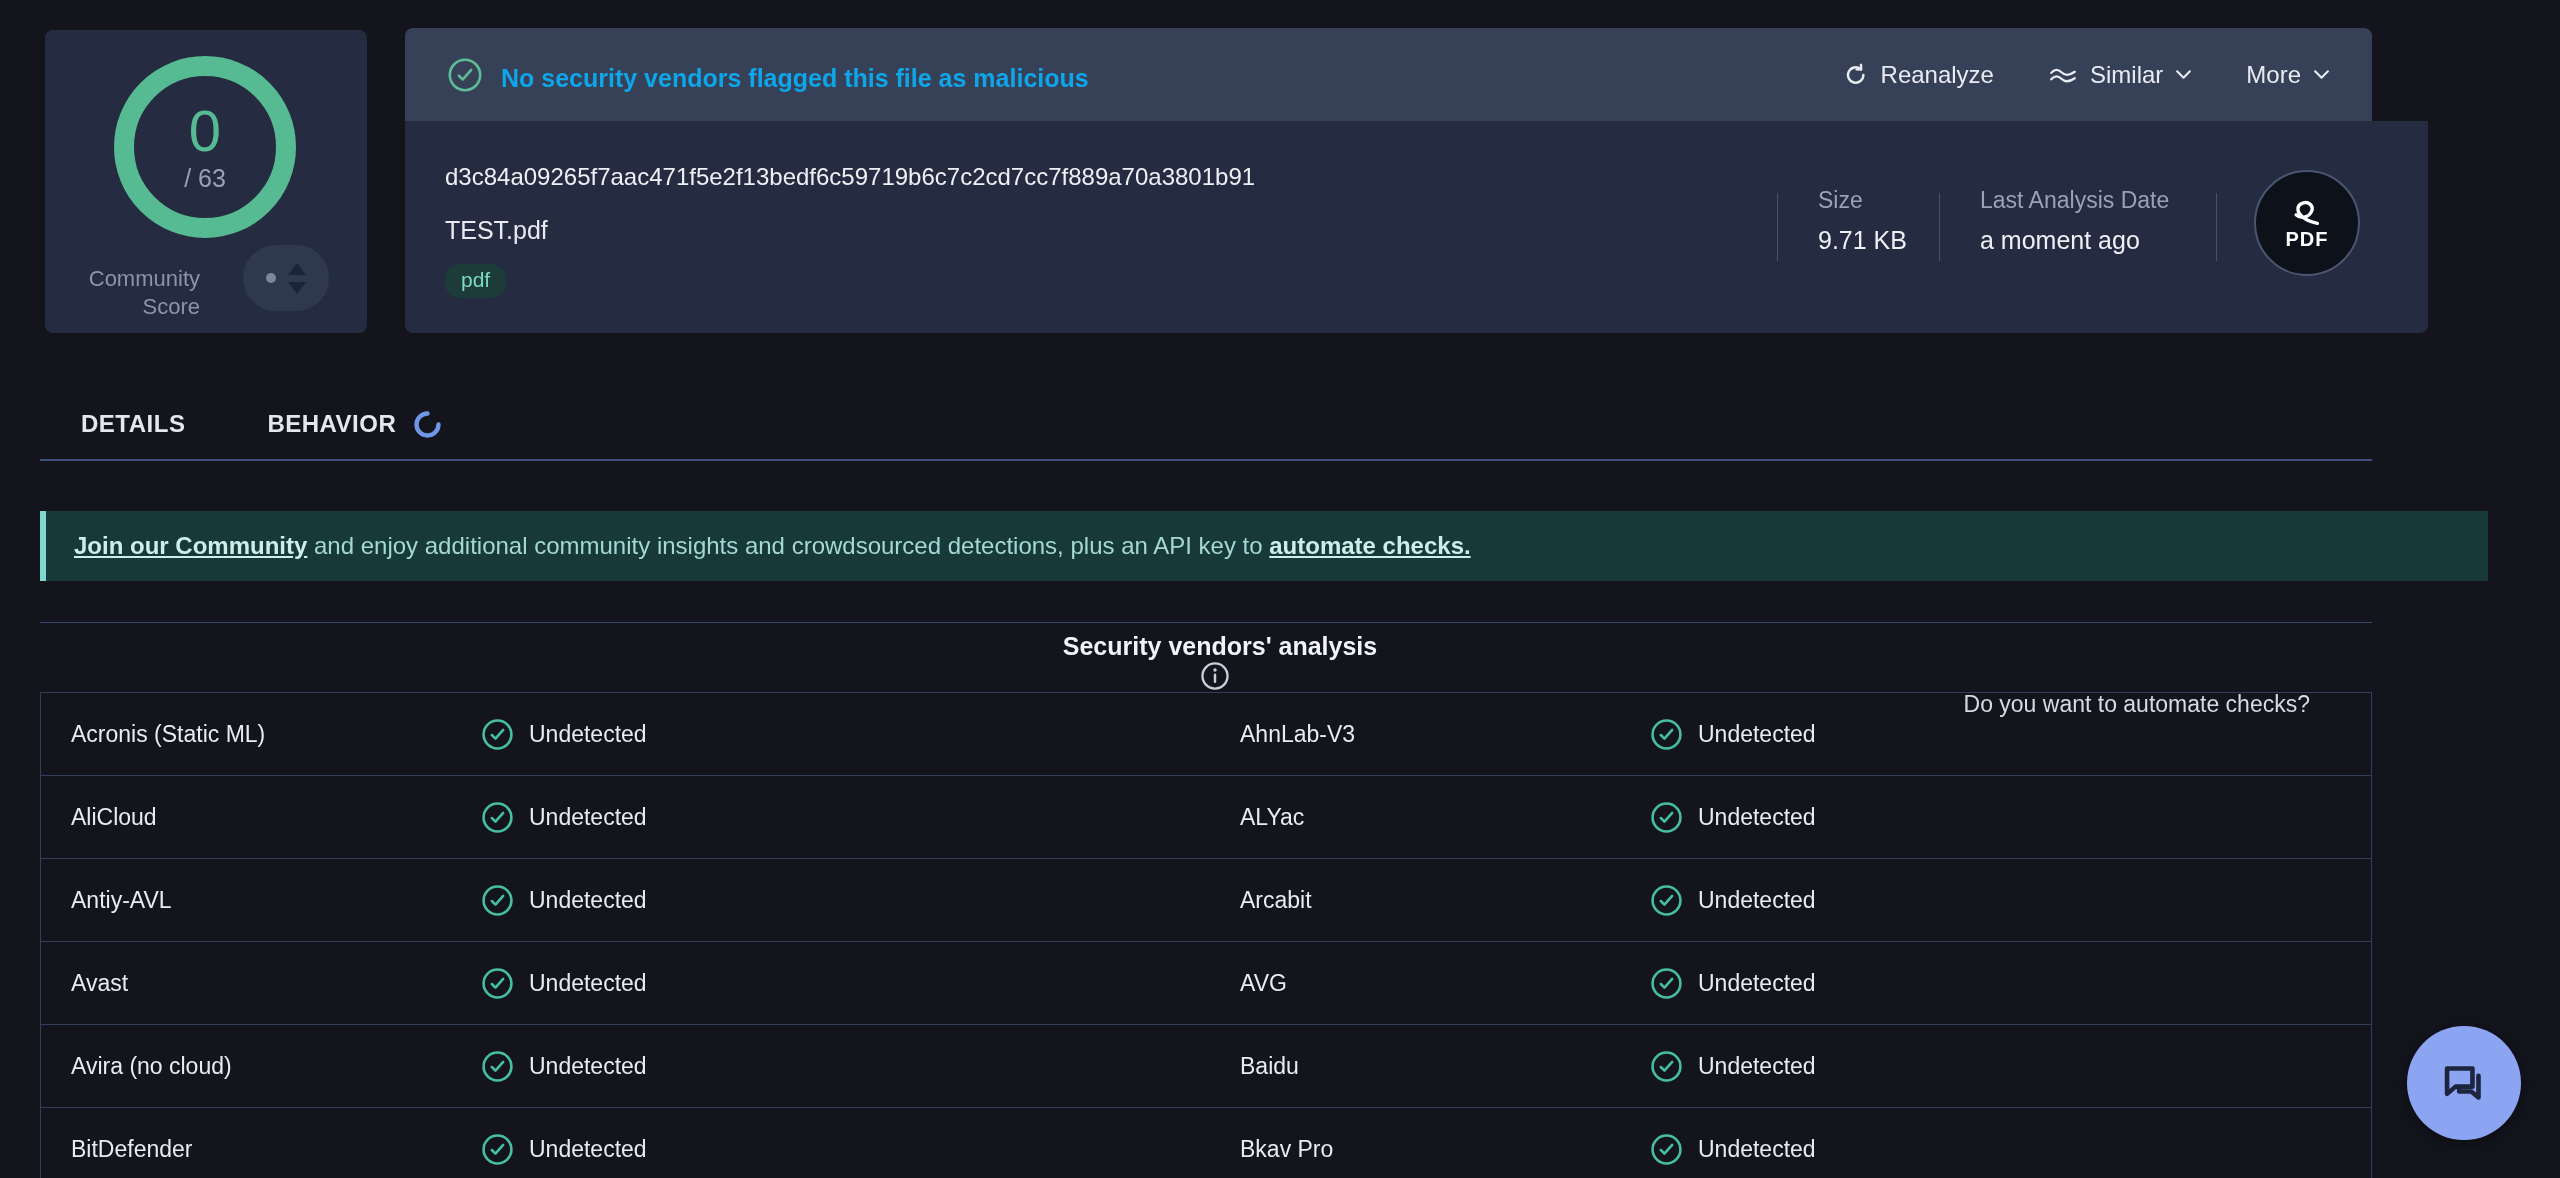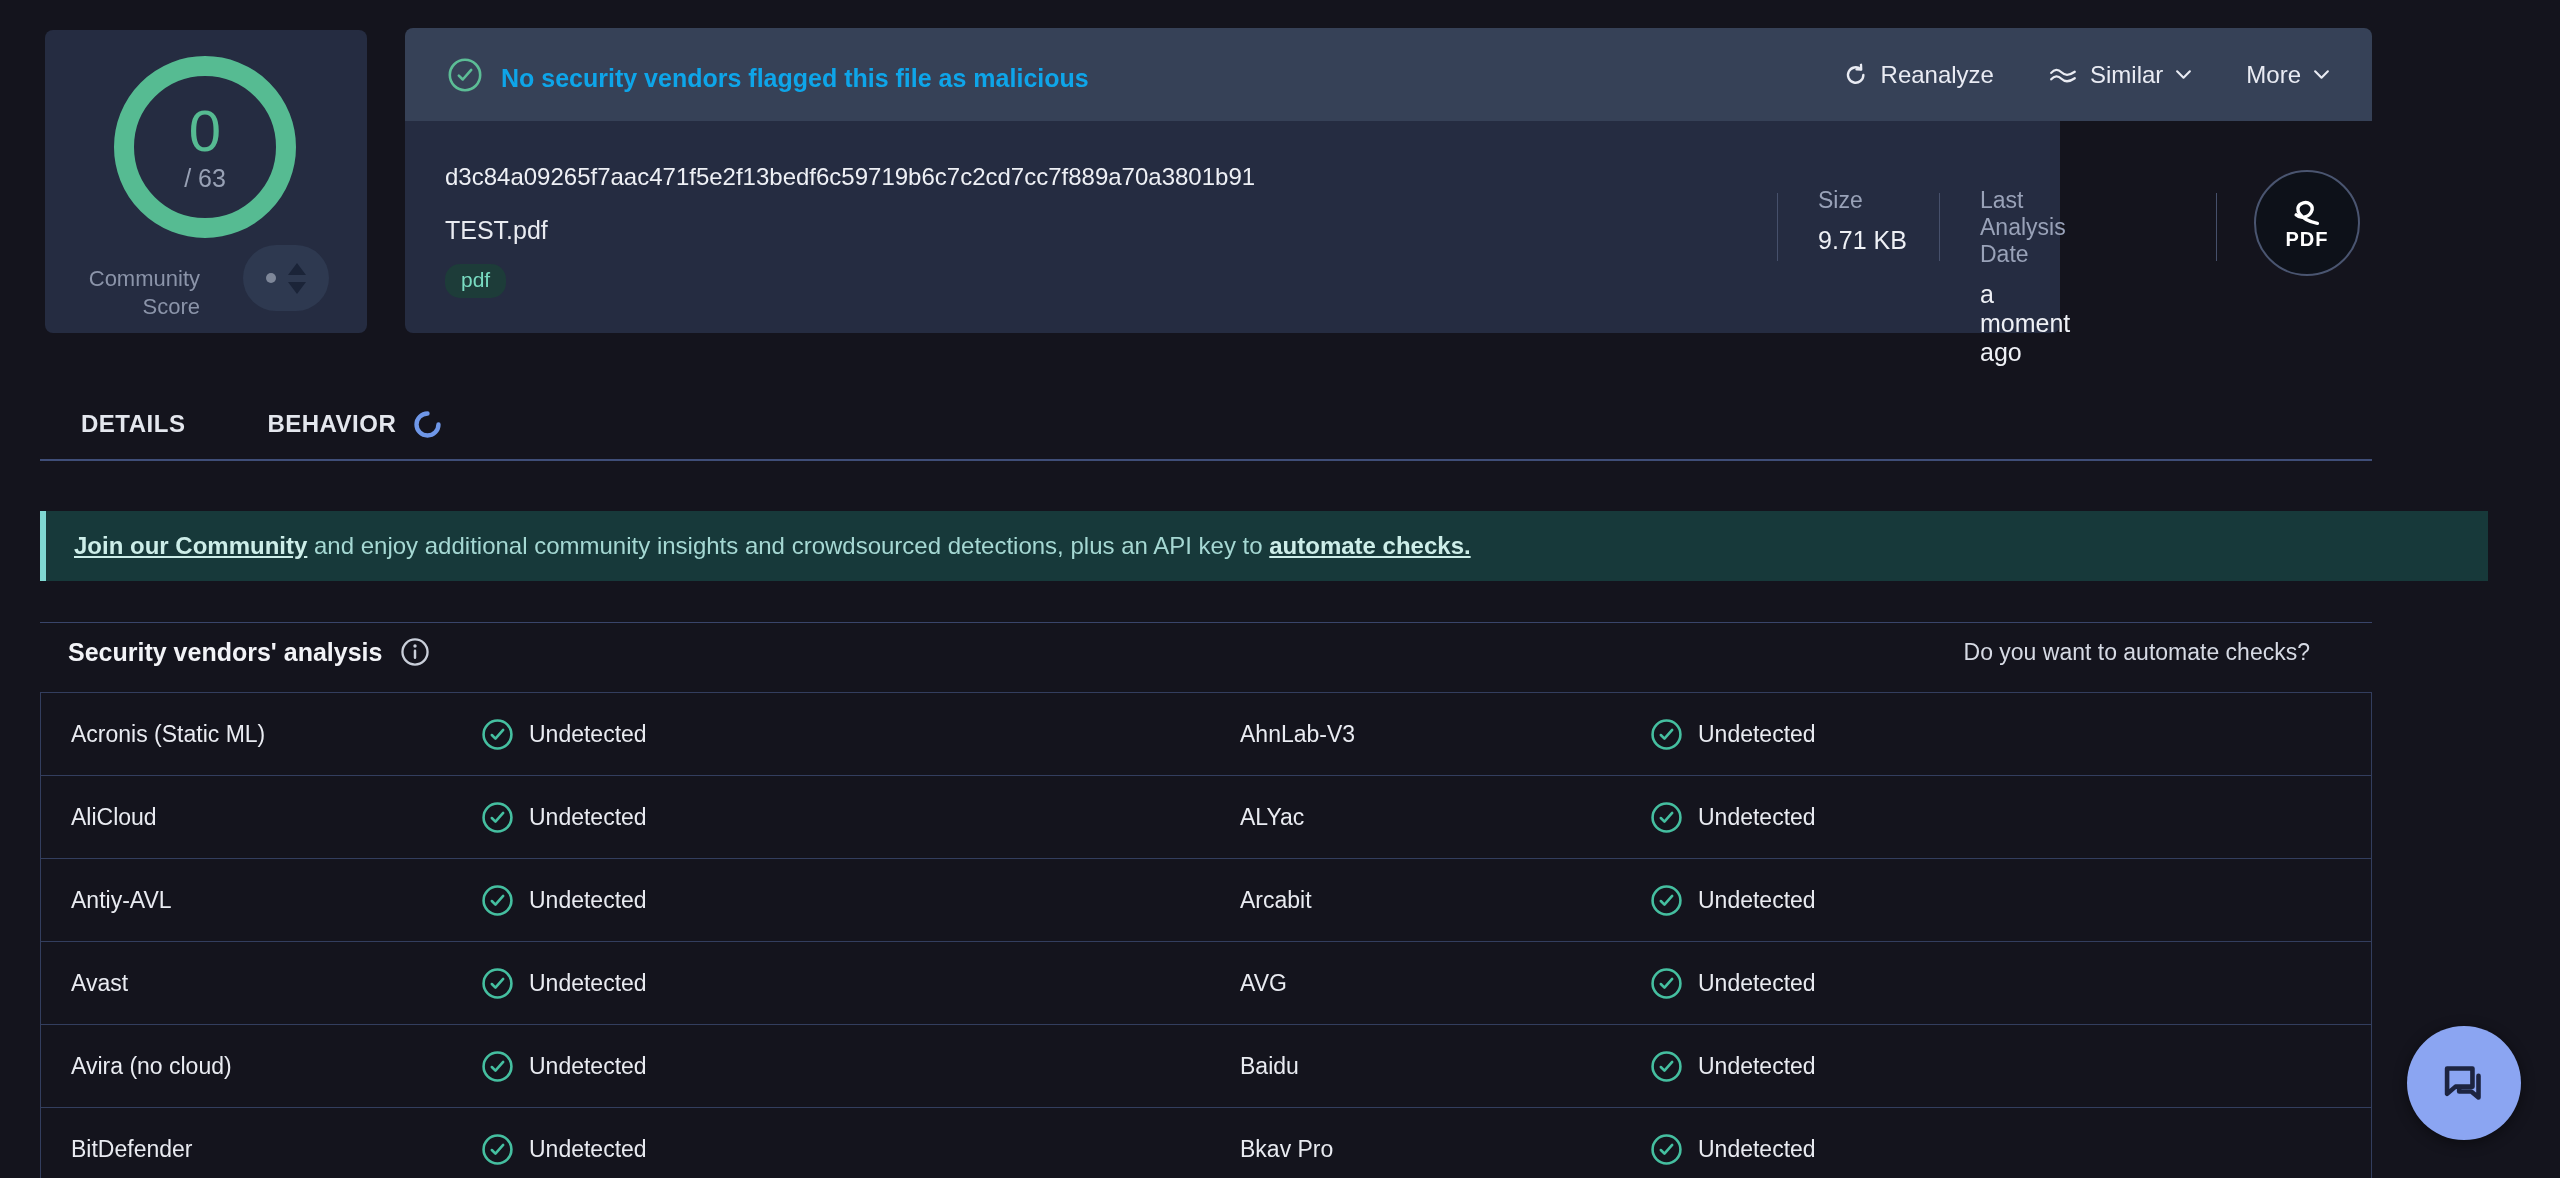--- a/index.html
+++ b/index.html
@@ -33,21 +33,21 @@
   .vt-header { position:absolute; left:405px; top:28px; width:1967px; height:93px;
     background:#364157; border-radius:8px 8px 0 0; display:flex; align-items:center;
     padding:0 42px; }
   .status-msg { display:flex; align-items:flex-end; gap:18px;
     color:#0ea5e9; font-size:25px; font-weight:700; }
   .header-actions { margin-left:auto; display:flex; align-items:center; gap:54px;
     font-size:24px; color:#e9ebf3; }
   .action { display:flex; align-items:center; gap:12px; cursor:pointer; white-space:nowrap; }
 
   
-  .file-card { position:absolute; left:405px; top:121px; width:1655px; height:212px;
+  .file-card { position:absolute; left:405px; top:121px; width:2023px; height:212px;
     background:#252c41; border-radius:0 0 8px 8px; }
   .file-hash { position:absolute; left:40px; top:42px; font-size:24px; color:#eef0f5; }
   .file-name { position:absolute; left:40px; top:95px; font-size:25px; color:#e9ebf1; }
   .file-tag { position:absolute; left:40px; top:143px; background:#1d3c39; color:#79dcc2;
     font-size:21px; padding:4px 16px 6px; border-radius:15px; }
   .meta-divider { position:absolute; top:72px; width:1px; height:68px; background:#46506b; }
   .meta-block { position:absolute; top:66px; }
   .meta-label { font-size:23px; color:#99a2b8; }
   .meta-value { font-size:25px; color:#eef0f5; margin-top:12px; }
   .pdf-badge { position:absolute; left:1849px; top:49px; width:106px; height:106px;
@@ -69,21 +69,21 @@
   
   .banner { position:absolute; left:40px; top:511px; width:2448px; height:70px;
     background:#17393a; border-left:6px solid #7fd8d2; display:flex; align-items:center;
     padding-left:28px; font-size:24px; color:#a5d8d3; }
   .banner a { color:#cdeee9; font-weight:700; text-decoration:underline; cursor:pointer; }
 
   .section-sep { position:absolute; left:40px; top:622px; width:2332px; height:1px; background:#39456a; }
 
   
   .analysis-header { position:absolute; left:40px; top:632px; width:2332px; height:40px;
-    display:flex; align-items:center; }
+    display:flex; align-items:center;flex-direction:column; }
   .analysis-title { margin-left:28px; font-size:25px; font-weight:700; color:#f2f3f7; }
   .info-wrap { margin-left:18px; display:flex; align-items:center; }
   .automate-q { margin-left:auto; margin-right:62px; font-size:23px; color:#d6dae4; cursor:pointer; }
 
   
   .vendors-table { position:absolute; left:40px; top:692px; width:2332px;
     border:1px solid #333e5e; border-bottom:none; }
   .vrow { display:flex; height:83px; border-bottom:1px solid #333e5e;gap:8px; }
   .vgroup { flex:1 1 0; display:flex; align-items:center; }
   .vname { flex:0 0 440px; padding-left:30px; font-size:23px; color:#e9ebf1; }

